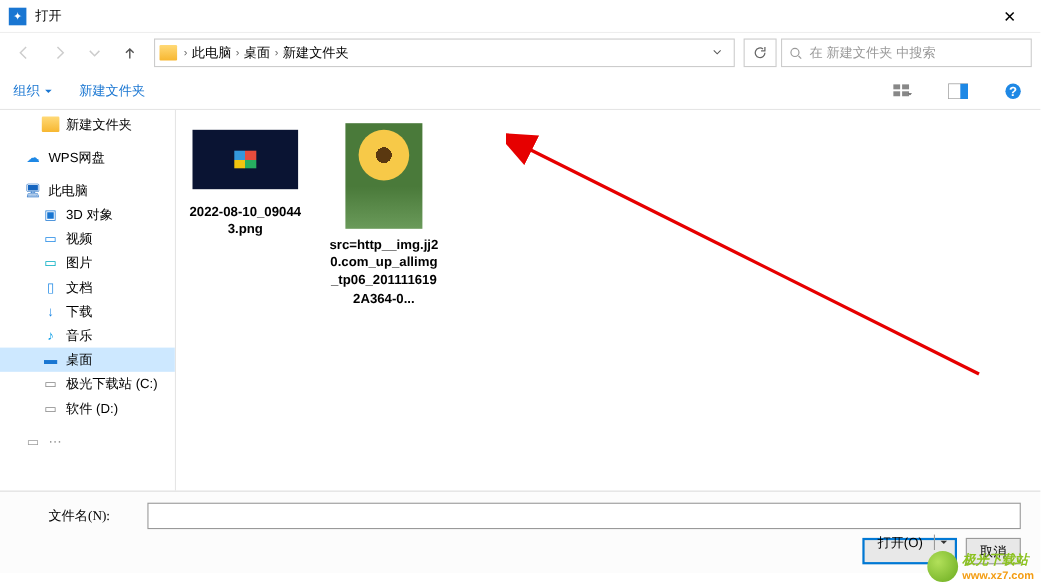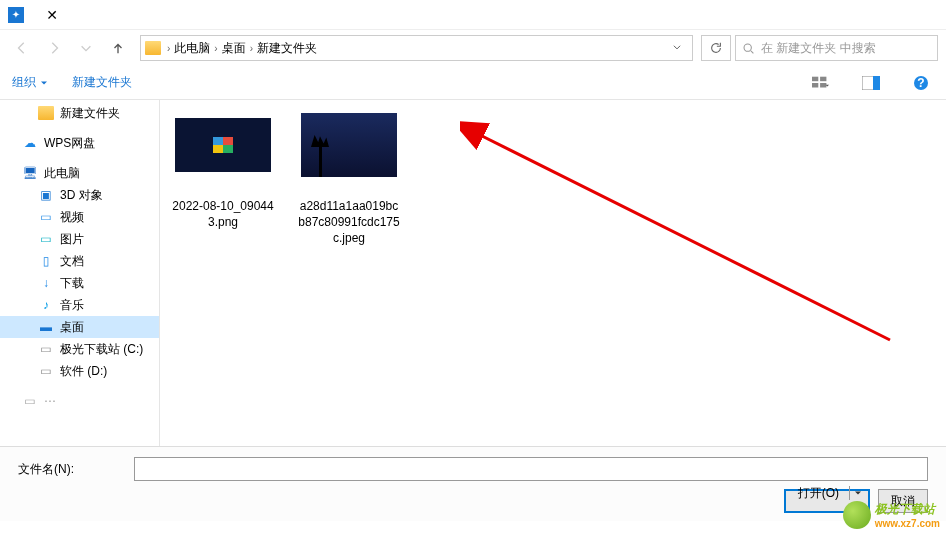--- a/index.html
+++ b/index.html
@@ -14,21 +14,21 @@
 .nav-btn { width: 28px; height: 28px; display: flex; align-items: center; justify-content: center; color: #888; cursor: pointer; }
 .nav-btn svg { width: 14px; height: 14px; }
 .nav-btn.disabled { color: #ccc; }
 .breadcrumb { flex: 1; height: 26px; border: 1px solid #ccc; display: flex; align-items: center; padding: 0 4px; gap: 2px; margin: 0 4px; }
 .breadcrumb .folder-ico { width: 16px; height: 14px; background: linear-gradient(#ffd976, #f7b731); border-radius: 1px; margin-right: 4px; }
 .breadcrumb .crumb { padding: 0 2px; }
 .breadcrumb .sep { color: #666; font-size: 10px; }
 .breadcrumb .spacer { flex: 1; }
 .breadcrumb .drop { color: #555; padding: 0 6px; }
 .refresh-box { width: 30px; height: 26px; border: 1px solid #ccc; display: flex; align-items: center; justify-content: center; color: #888; cursor: pointer; }
-.search-box { width: 203px; height: 26px; border: 1px solid #ccc; display: flex; align-items: center; padding: 0 6px; color: #999; gap: 6px; }
+.search-box { width: 228px; height: 26px; border: 1px solid #ccc; display: flex; align-items: center; padding: 0 6px; color: #999; gap: 6px; }
 
 .toolbar { height: 34px; display: flex; align-items: center; padding: 0 12px; gap: 24px; border-bottom: 1px solid #e5e5e5; }
 .toolbar .tool-link { color: #1976d2; cursor: pointer; display: flex; align-items: center; gap: 4px; }
 .toolbar .spacer { flex: 1; }
 .toolbar .tool-ico { width: 26px; height: 26px; display: flex; align-items: center; justify-content: center; cursor: pointer; color: #555; }
 
 .body { display: flex; height: 346px; }
 .sidebar { width: 160px; border-right: 1px solid #e5e5e5; overflow-y: hidden; padding-top: 2px; }
 .tree-item { display: flex; align-items: center; height: 22px; padding-left: 22px; gap: 6px; cursor: pointer; }
 .tree-item.sub { padding-left: 38px; }
@@ -50,42 +50,43 @@
 .file-grid { display: flex; gap: 20px; }
 .file-item { width: 106px; text-align: center; cursor: pointer; }
 .thumb { width: 96px; height: 66px; margin: 0 auto; display: flex; align-items: center; justify-content: center; }
 .thumb1 { background: #0a1433; width: 96px; height: 54px; position: relative; }
 .thumb1::after { content: ''; position: absolute; top: 50%; left: 50%; transform: translate(-50%,-50%); width: 20px; height: 16px; background: conic-gradient(#e74c3c 0 90deg, #27ae60 90deg 180deg, #f1c40f 180deg 270deg, #3498db 270deg 360deg); }
 .thumb2 { background: linear-gradient(#1a2a5e 0%, #0b1130 100%); width: 96px; height: 64px; position: relative; }
 .thumb2 .tree { position: absolute; bottom: 0; left: 18px; width: 3px; height: 36px; background: #000; }
 .thumb2 .tree::before { content: ''; position: absolute; top: -6px; left: -8px; width: 18px; height: 12px; background: #000; clip-path: polygon(0 100%, 20% 0, 40% 60%, 50% 10%, 70% 70%, 85% 20%, 100% 100%); }
 .thumb3 { width: 70px; height: 96px; background: linear-gradient(#4a7a3a 60%, #6a9a5a 100%); position: relative; }
 .thumb3 .flower { position: absolute; top: 6px; left: 50%; transform: translateX(-50%); width: 46px; height: 46px; border-radius: 50%; background: radial-gradient(circle, #5a3810 0 22%, #f7c948 22% 100%); }
-.file-label { margin-top: 20px; line-height: 1.35; word-break: break-all; padding: 0 2px; }
+.file-label { margin-top: 6px; line-height: 1.35; word-break: break-all; padding: 0 2px; font-weight: bold; }
 
 .annotation-arrow { position: absolute; pointer-events: none; }
 
 .footer { border-top: 1px solid #ddd; padding: 10px 18px 8px; background: #fcfcfc; }
 .footer-row { display: flex; align-items: center; gap: 8px; margin-bottom: 8px; }
-.footer-label { width: 108px; text-align: left; }
+.footer-label { width: 108px; text-align: center; font-family: Liberation Serif, serif; }
 .filename-input { flex: 1; height: 24px; border: 1px solid #999; padding: 0 4px; }
 .filter-select { width: 186px; height: 24px; border: 1px solid #999; display: flex; align-items: center; justify-content: space-between; padding: 0 4px; cursor: pointer; }
 .footer-btns { display: flex; justify-content: flex-end; gap: 8px; }
 .btn { height: 24px; padding: 0 12px; border: 1px solid #999; background: #e8e8e8; cursor: pointer; display: flex; align-items: center; gap: 4px; }
 .btn.primary { border: 2px solid #0078d4; padding: 0 6px 16px 12px; align-items: center; }
 .btn .split { border-left: 1px solid #999; margin-left: 6px; padding-left: 4px; }
 
 .watermark { position: absolute; right: 6px; bottom: 4px; font-size: 13px; color: #8bc220; font-style: italic; font-weight: bold; display: flex; gap: 4px; }
 .watermark .logo { width: 28px; height: 28px; border-radius: 50%; background: radial-gradient(circle at 35% 35%, #b2e05a, #6aab1f); }
 </style>
 </head>
 <body>
 
 <div class="titlebar">
   <div class="app-icon">✦</div>
+  <div class="title">打开</div>
   <div class="close">✕</div>
 </div>
 
 <div class="navbar">
   <div class="nav-btn disabled">
       <svg viewBox="0 0 16 16">
         <path d="M10 2 L4 8 L10 14" fill="none" stroke="currentColor" stroke-width="1.5"></path>
       </svg>
     </div>
   <div class="nav-btn disabled">
@@ -223,26 +224,26 @@
 
   <div class="content">
     <div class="file-grid">
       <div class="file-item">
         <div class="thumb">
             <div class="thumb1"></div>
           </div>
         <div class="file-label">2022-08-10_090443.png</div>
       </div>
       <div class="file-item">
-        <div class="thumb">
-            <div class="thumb2">
-              <div class="tree"></div>
+        <div class="thumb" style="height:96px">
+            <div class="thumb3">
+              <div class="flower"></div>
             </div>
           </div>
-        <div class="file-label">a28d11a1aa019bcb87c80991fcdc175c.jpeg</div>
+        <div class="file-label">src=http__img.jj20.com_up_allimg_tp06_2011116192A364-0...</div>
       </div>
     </div>
 
     <svg class="annotation-arrow" style="left:300px; top:20px;" width="440" height="230">
       <defs>
           <marker id="ah" markerWidth="12" markerHeight="10" refX="2" refY="5" orient="auto">
             <polygon points="0 0, 12 5, 0 10" fill="#e60000"></polygon>
           </marker>
         </defs>
       <line x1="430" y1="220" x2="18" y2="14" stroke="#e60000" stroke-width="3" marker-end="url(#ah)"></line>

